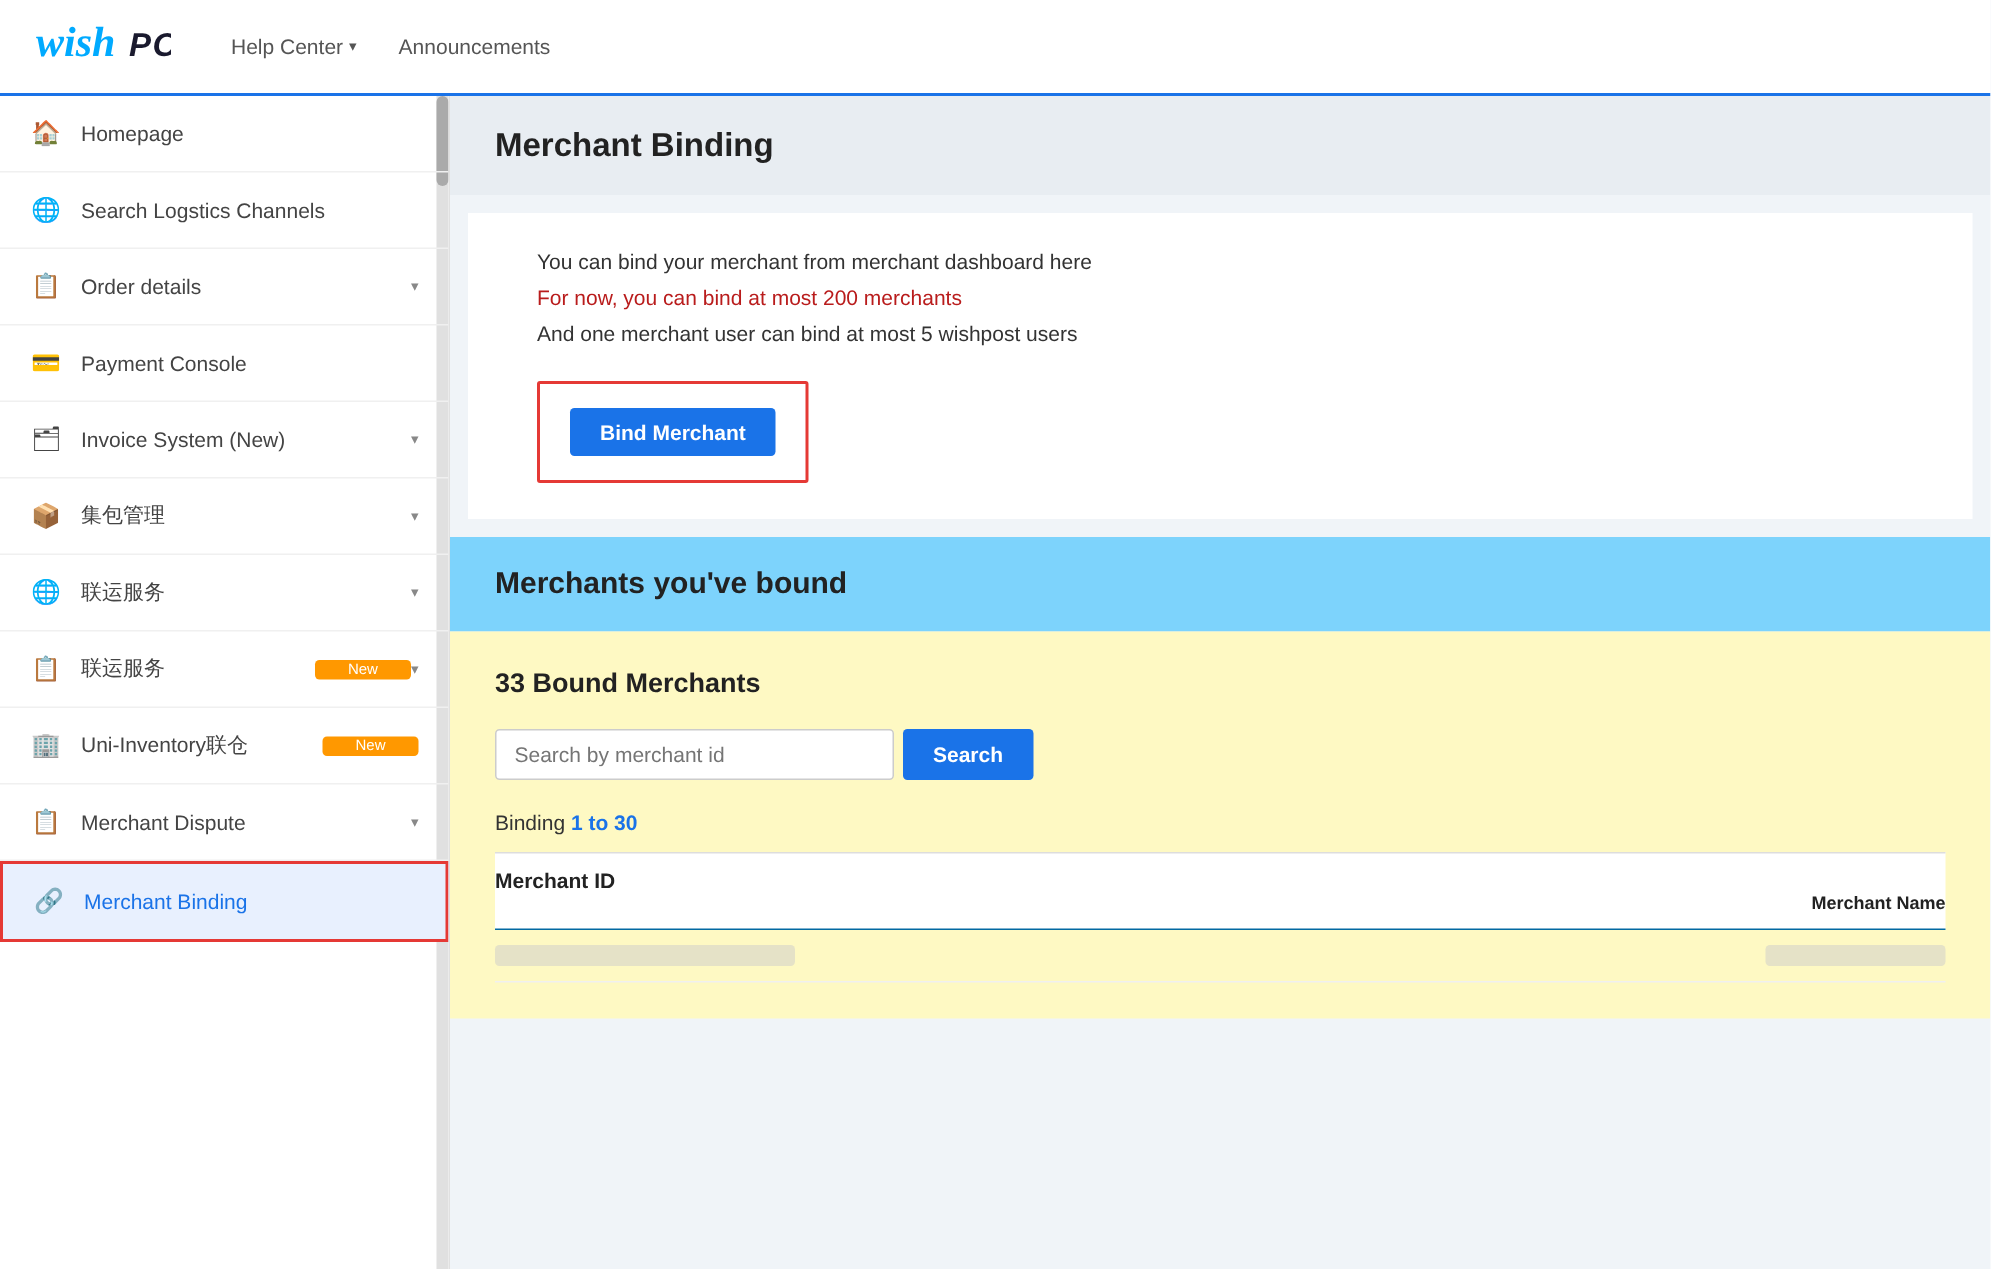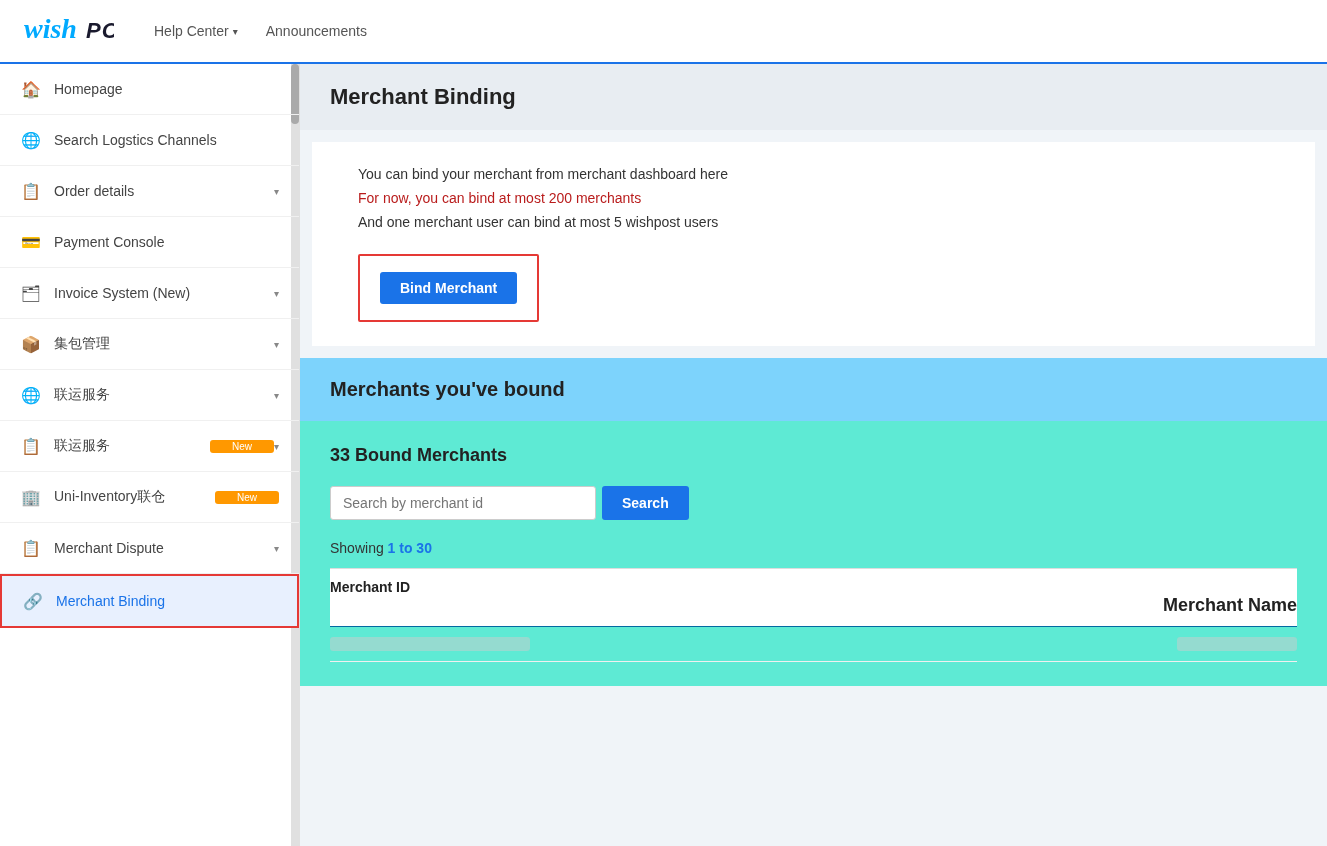--- a/index.html
+++ b/index.html
@@ -149,21 +149,21 @@
       padding: 20px 30px;
       margin-top: 0;
     }
     .section-header2 h2 {
       font-size: 20px;
       font-weight: bold;
       color: #222;
     }
 
     .merchants-card {
-      background: #5eead4;
+      background: #fef9c3;
       padding: 24px 30px;
     }
     .bound-count {
       font-size: 18px;
       font-weight: bold;
       color: #222;
       margin-bottom: 20px;
     }
 
     .search-row {
@@ -209,21 +209,21 @@
     }
     .table-header .col-merchant-id {
       flex: 2;
       font-weight: bold;
       font-size: 14px;
       color: #222;
     }
     .table-header .col-merchant-name {
       flex: 1;
       font-weight: bold;
-      font-size: 18px;
+      font-size: 12px;
       color: #222;
       text-align: right;
     }
 
     .table-row {
       display: flex;
       padding: 10px 0;
       border-bottom: 1px solid #f0f0f0;
       align-items: center;
     }
@@ -356,21 +356,21 @@
 
     <div class="merchants-card">
       <div class="bound-count">33 Bound Merchants</div>
 
       <div class="search-row">
         <input type="text" class="search-input" placeholder="Search by merchant id" style="">
         <button class="search-btn">Search</button>
       </div>
 
       <div class="showing-text">
-        <span>Showing </span><span class="blue">1 to 30</span>
+        <span>Binding </span><span class="blue">1 to 30</span>
       </div>
 
       <div class="table-header">
         <div class="col-merchant-id">Merchant ID</div>
         <div class="col-merchant-name">Merchant Name</div>
       </div>
 
       <div class="table-row">
         <div class="col-merchant-id">
           <div class="blurred-bar long"></div>

